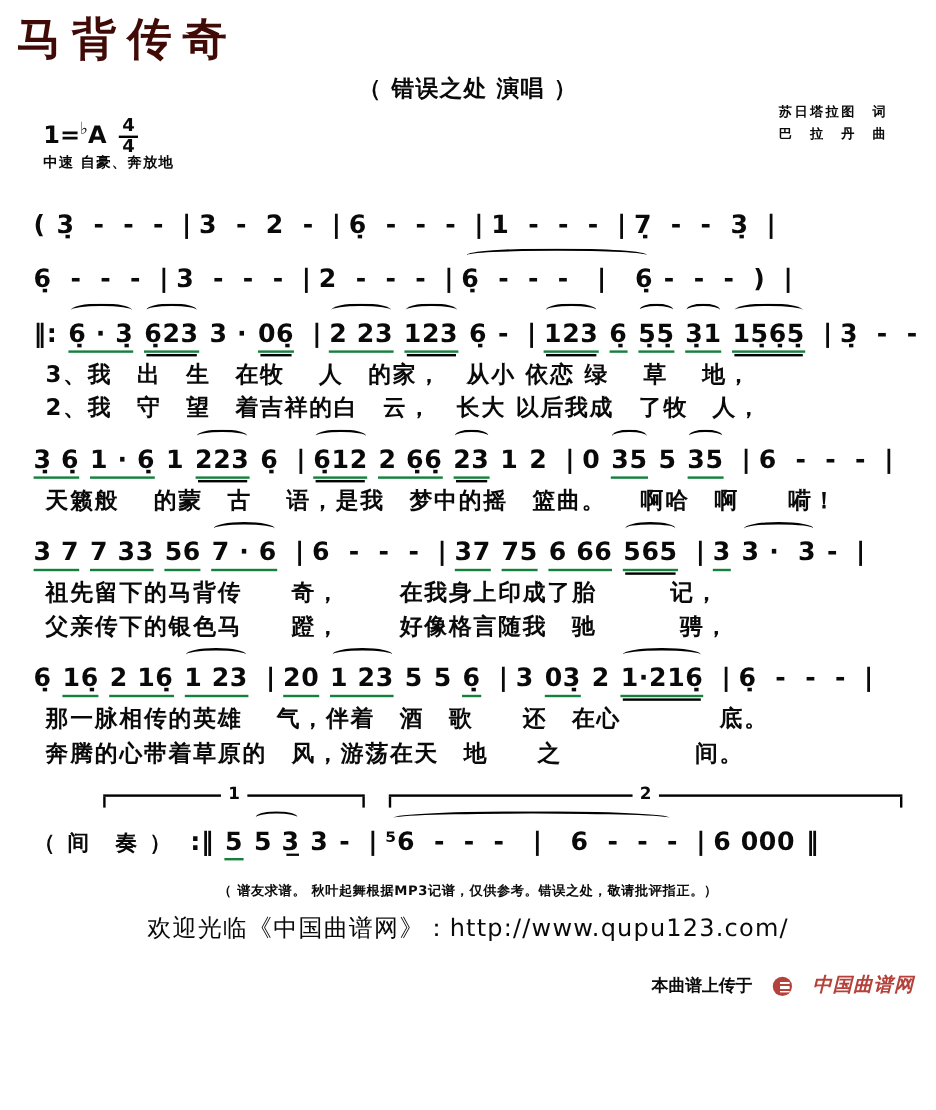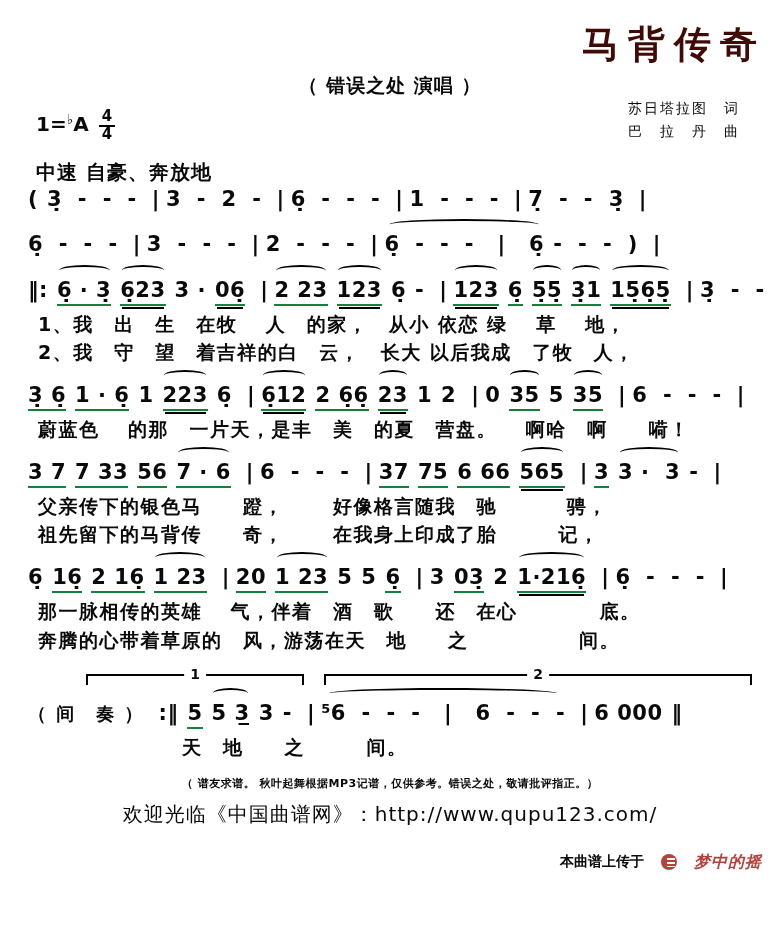--- a/index.html
+++ b/index.html
@@ -4,33 +4,33 @@
 <style>
   html,body{margin:0;padding:0;background:#fff;}
   body{
     width:780px;height:925px;
     font-family:"DejaVu Sans","Liberation Sans",sans-serif;
     color:#0a0a0a;overflow:hidden;
   }
   .sheet{position:relative;box-sizing:border-box;width:780px;height:925px;padding:4px 14px 6px;}
 
   .title{
-    text-align:right;font-size:37px;font-weight:bold;color:#400a06;
-    letter-spacing:9px;margin:16px 0 3px;
+    text-align:left;font-size:37px;font-weight:bold;color:#400a06;
+    letter-spacing:9px;margin:4px 0 3px;
   }
   .subtitle{text-align:center;font-size:19px;font-weight:bold;letter-spacing:1px;}
 
   .meta{position:relative;height:72px;}
-  .credits{position:absolute;right:26px;top:-2px;font-size:14px;font-weight:normal;line-height:1.65;letter-spacing:2px;}
+  .credits{position:absolute;right:26px;top:-2px;font-size:11px;font-weight:bold;line-height:1.65;letter-spacing:2px;}
   .keyrow{position:absolute;left:22px;top:10px;font-size:20px;font-weight:bold;}
   .flat{font-size:14px;vertical-align:super;}
   .frac{display:inline-block;vertical-align:middle;text-align:center;margin-left:10px;font-size:15px;line-height:1.05;font-weight:bold;}
   .frac .num{display:block;border-bottom:2px solid #000;padding:0 3px;}
   .frac .den{display:block;}
-  .tempo{position:absolute;left:22px;top:60px;font-size:20px;font-weight:bold;letter-spacing:1px;text-align:center;}
+  .tempo{position:absolute;left:22px;top:40px;font-size:12px;font-weight:bold;letter-spacing:1px;text-align:center;}
 
   .mline{
     white-space:pre;font-weight:bold;font-size:21px;
     padding:15px 0 4px 14px;letter-spacing:.5px;line-height:1.25;
   }
   .tok{position:relative;display:inline-block;margin-right:9px;}
   .tok.bar{margin:0 6px;}
   .tok.label{font-size:18px;letter-spacing:2px;margin-right:14px;}
   .u1,.u2{border-bottom:2px solid #15803d;padding-bottom:1px;}
   .u2::after{content:"";position:absolute;left:2px;right:2px;bottom:-5px;border-bottom:2px solid #000;}
@@ -74,49 +74,48 @@
       <div>苏日塔拉图　词</div>
       <div>巴　拉　丹　曲</div>
     </div>
     <div class="tempo">中速 自豪、奔放地</div>
   </div>
 
   <div class="mline"><span class="tok">(</span><span class="tok">3̣  -  -  -</span><span class="tok bar">|</span><span class="tok">3  -  2  -</span><span class="tok bar">|</span><span class="tok">6̣  -  -  -</span><span class="tok bar">|</span><span class="tok">1  -  -  -</span><span class="tok bar">|</span><span class="tok">7̣  -  -  3̣</span><span class="tok bar">|</span></div>
   <div class="mline"><span class="tok">6̣  -  -  -</span><span class="tok bar">|</span><span class="tok">3  -  -  -</span><span class="tok bar">|</span><span class="tok">2  -  -  -</span><span class="tok bar">|</span><span class="tok">6̣  -  -  -   |   6̣<i class="slur"></i></span><span class="tok">-  -  -  )</span><span class="tok bar">|</span></div>
 
   <div class="mline"><span class="tok">‖:</span><span class="tok u1">6̣ · 3̣<i class="slur"></i></span><span class="tok u2">6̣23<i class="slur"></i></span><span class="tok">3 ·</span><span class="tok u2">06̣</span><span class="tok bar">|</span><span class="tok u1">2 23<i class="slur"></i></span><span class="tok u2">123<i class="slur"></i></span><span class="tok">6̣</span><span class="tok">-</span><span class="tok bar">|</span><span class="tok u2">123<i class="slur"></i></span><span class="tok u1">6̣</span><span class="tok u1">5̣5̣<i class="slur"></i></span><span class="tok u1">3̣1<i class="slur"></i></span><span class="tok u2">15̣6̣5̣<i class="slur"></i></span><span class="tok bar">|</span><span class="tok">3̣  -  -  -</span></div>
-  <div class="lyr">1、我　出　生　在牧　 人　的家，　从小 依恋 绿　 草　 地，</div>
+  <div class="lyr">3、我　出　生　在牧　 人　的家，　从小 依恋 绿　 草　 地，</div>
   <div class="lyr">2、我　守　望　着吉祥的白　云，　长大 以后我成　了牧　人，</div>
 
 
   <div class="mline"><span class="tok u1">3̣ 6̣</span><span class="tok u1">1 · 6̣</span><span class="tok">1</span><span class="tok u2">223<i class="slur"></i></span><span class="tok">6̣</span><span class="tok bar">|</span><span class="tok u2">6̣12<i class="slur"></i></span><span class="tok u1">2 6̣6̣</span><span class="tok u2">23<i class="slur"></i></span><span class="tok">1</span><span class="tok">2</span><span class="tok bar">|</span><span class="tok">0</span><span class="tok u1">35<i class="slur"></i></span><span class="tok">5</span><span class="tok u1">35<i class="slur"></i></span><span class="tok bar">|</span><span class="tok">6  -  -  -</span><span class="tok bar">|</span></div>
-  <div class="lyr">蔚蓝色　 的那　一片天，是丰　美　的夏　营盘。　 啊哈　啊　　嗬！</div>
+  <div class="lyr">天籁般　 的蒙　古　 语，是我　梦中的摇　篮曲。　 啊哈　啊　　嗬！</div>
 
   <div class="mline"><span class="tok u1">3 7</span><span class="tok u1">7 33</span><span class="tok u1">56</span><span class="tok u1">7 · 6<i class="slur"></i></span><span class="tok bar">|</span><span class="tok">6  -  -  -</span><span class="tok bar">|</span><span class="tok u1">37</span><span class="tok u1">75</span><span class="tok u1">6 66</span><span class="tok u2">565<i class="slur"></i></span><span class="tok bar">|</span><span class="tok u1">3</span><span class="tok">3 ·  3<i class="slur"></i></span><span class="tok">-</span><span class="tok bar">|</span></div>
+  <div class="lyr">祖先留下的马背传　　奇，　　 在我身上印成了胎　　　记，</div>
   <div class="lyr">父亲传下的银色马　　蹬，　　 好像格言随我　驰　　　 骋，</div>
-  <div class="lyr">祖先留下的马背传　　奇，　　 在我身上印成了胎　　　记，</div>
 
   <div class="mline"><span class="tok">6̣</span><span class="tok u1">16̣</span><span class="tok u1">2 16̣</span><span class="tok u1">1 23<i class="slur"></i></span><span class="tok bar">|</span><span class="tok u1">20</span><span class="tok u1">1 23<i class="slur"></i></span><span class="tok">5</span><span class="tok">5</span><span class="tok u1">6̣</span><span class="tok bar">|</span><span class="tok">3</span><span class="tok u1">03̣</span><span class="tok">2</span><span class="tok u2">1·216̣<i class="slur"></i></span><span class="tok bar">|</span><span class="tok">6̣  -  -  -</span><span class="tok bar">|</span></div>
   <div class="lyr">那一脉相传的英雄　 气，伴着　酒　歌　　还　在心　　　　底。</div>
   <div class="lyr">奔腾的心带着草原的　风，游荡在天　地　　之　　　　　 间。</div>
 
   <div class="volta-row">
     <div class="volta v1">
         <span class="vl">1</span>
       </div>
     <div class="volta v2">
         <span class="vl">2</span>
       </div>
   </div>
 
   <div class="mline ending"><span class="tok label">（ 间　奏 ）</span><span class="tok">:‖</span><span class="tok u1">5</span><span class="tok">5 3̲<i class="slur"></i></span><span class="tok">3</span><span class="tok">-</span><span class="tok bar">|</span><span class="tok">⁵6  -  -  -   |   6  -  -  -<i class="slur"></i></span><span class="tok bar">|</span><span class="tok">6 000</span><span class="tok">‖</span></div>
-  <div class="lyr end-lyr">天　地　　之　　　间。</div>
 
   <div class="footer-note">（ 谱友求谱。 秋叶起舞根据MP3记谱，仅供参考。错误之处，敬请批评指正。）</div>
   <div class="footer-site">欢迎光临《中国曲谱网》：http://www.qupu123.com/</div>
 
   <div class="uploader">
     <span>本曲谱上传于</span>
     <span class="logo-mark"></span>
-    <span class="logo-text">梦中的摇</span>
+    <span class="logo-text">中国曲谱网</span>
   </div>
 
 </div>
 
 </body></html>

